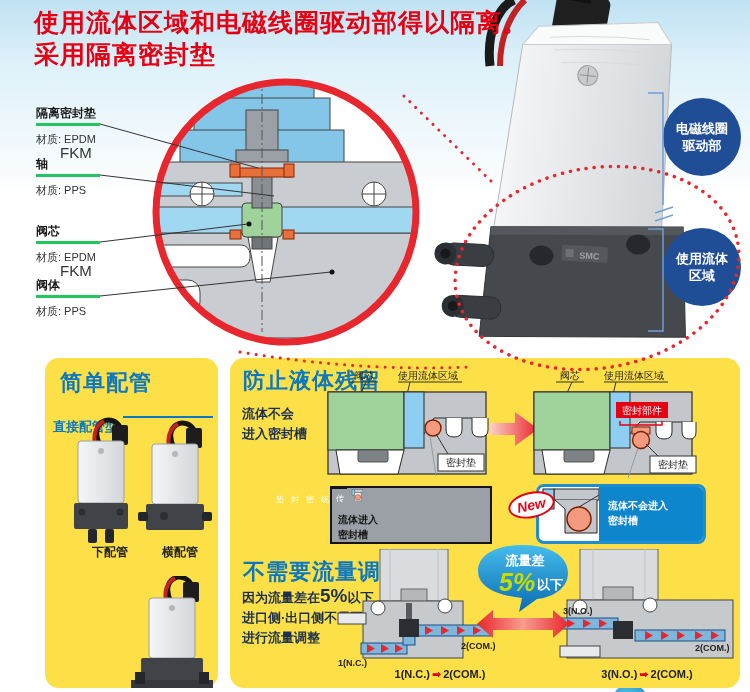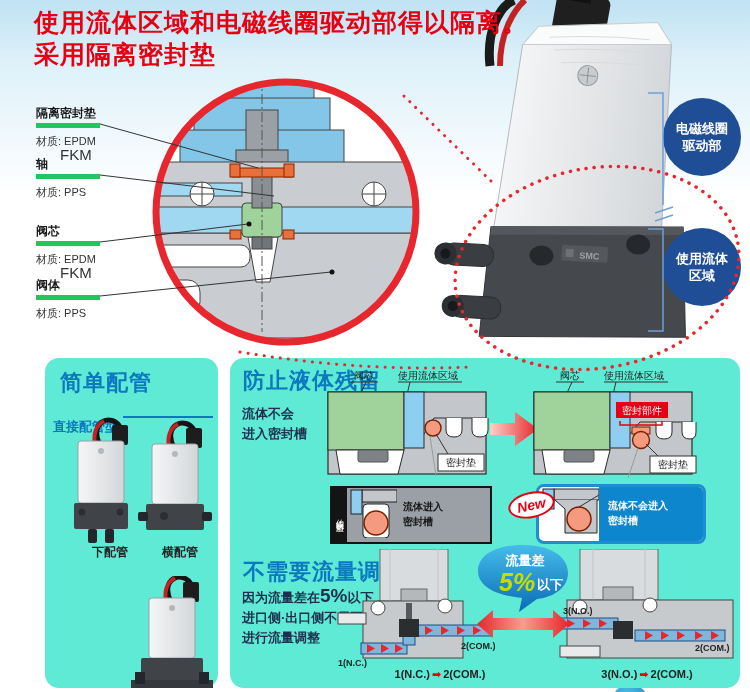--- a/index.html
+++ b/index.html
@@ -4,38 +4,38 @@
 <style>
   html,body{margin:0;padding:0;background:#fff;}
   #app{position:relative;width:750px;height:692px;overflow:hidden;
        font-family:"Liberation Sans","DejaVu Sans",sans-serif;background:#fff;}
   .topbg{position:absolute;left:0;top:0;width:750px;height:358px;
          background:linear-gradient(180deg,#bfe2f3 0%,#dcf0f9 16%,#ffffff 55%,#ffffff 100%);}
   .title{position:absolute;left:34px;top:6px;color:#e60012;font-size:25px;font-weight:bold;
          line-height:32px;letter-spacing:1px;z-index:5;}
   
   .mlabel{position:absolute;z-index:5;}
-  .mname{font-size:12px;font-weight:bold;color:#1a1a1a;width:64px;line-height:19px;border-bottom:5px solid #22c55e;}
+  .mname{font-size:12px;font-weight:bold;color:#1a1a1a;width:64px;line-height:19px;border-bottom:3px solid #22c55e;}
   .mmat{font-size:11px;color:#333;line-height:14px;margin-top:6px;}
   .mmat2{font-size:15px;color:#333;line-height:13px;padding-left:24px;}
   
   .cbadge{position:absolute;width:78px;height:78px;border-radius:50%;background:#1f4e96;z-index:6;
           display:flex;flex-direction:column;align-items:center;justify-content:center;
           color:#fff;font-size:13px;font-weight:bold;line-height:17px;}
   
-  .panel{position:absolute;background:#5eead4;border-radius:14px;z-index:10;}
+  .panel{position:absolute;background:#fde047;border-radius:14px;z-index:10;}
   .ptitle{position:absolute;color:#0c78bf;font-size:22px;font-weight:bold;letter-spacing:1px;}
   .subrow{position:absolute;display:flex;align-items:center;gap:5px;}
   .subrow .st{color:#0c78bf;font-size:13px;font-weight:bold;white-space:nowrap;margin-top:20px;}
   .subrow .ln{flex:1;height:2px;background:#0c78bf;}
   .vlabel{position:absolute;font-size:12px;font-weight:bold;color:#222;text-align:center;}
   .pdesc{position:absolute;font-size:13px;font-weight:bold;color:#1c3150;line-height:20px;}
   .big5{font-size:19px;}
   
-  .insetA{position:absolute;display:flex;border:2px solid #141414;background:#9aa0a6;z-index:4;}
+  .insetA{position:absolute;display:flex;border:2px solid #141414;background:#9aa0a6;z-index:4;flex-direction:column;}
   .insetA .strip{width:15px;background:#141414;color:#fff;font-size:8px;letter-spacing:1px;
                  writing-mode:vertical-rl;text-align:center;line-height:15px;}
   .insetA .note{flex:1;color:#141414;font-size:10px;font-weight:bold;line-height:15px;padding:11px 0 0 6px;}
   .insetB{position:absolute;display:flex;border:3px solid #1d8fd1;border-radius:8px;background:#fff;
           overflow:hidden;z-index:4;}
   .insetB .note{flex:1;background:#0e86cd;color:#fff;font-size:10px;font-weight:bold;line-height:15px;padding:11px 8px 0 9px;}
   .newbadge{position:absolute;border:2px solid #e60012;border-radius:50%;background:#fff;
             color:#e60012;font-style:italic;font-weight:bold;font-size:14px;padding:3px 7px;
             transform:rotate(-12deg);z-index:7;}
   .caption{position:absolute;font-size:11px;font-weight:bold;color:#222;text-align:center;

